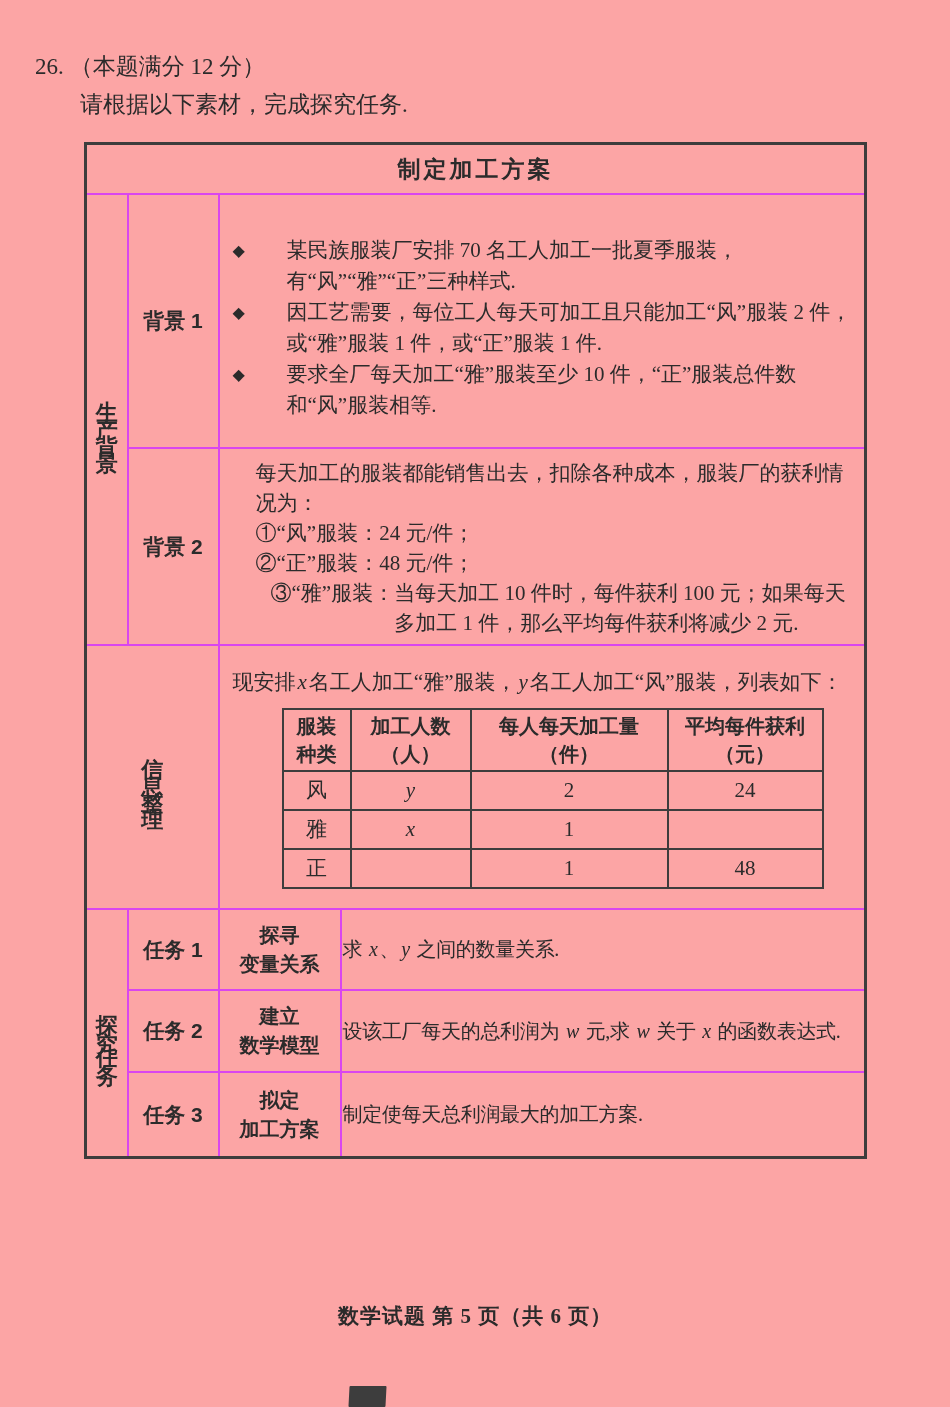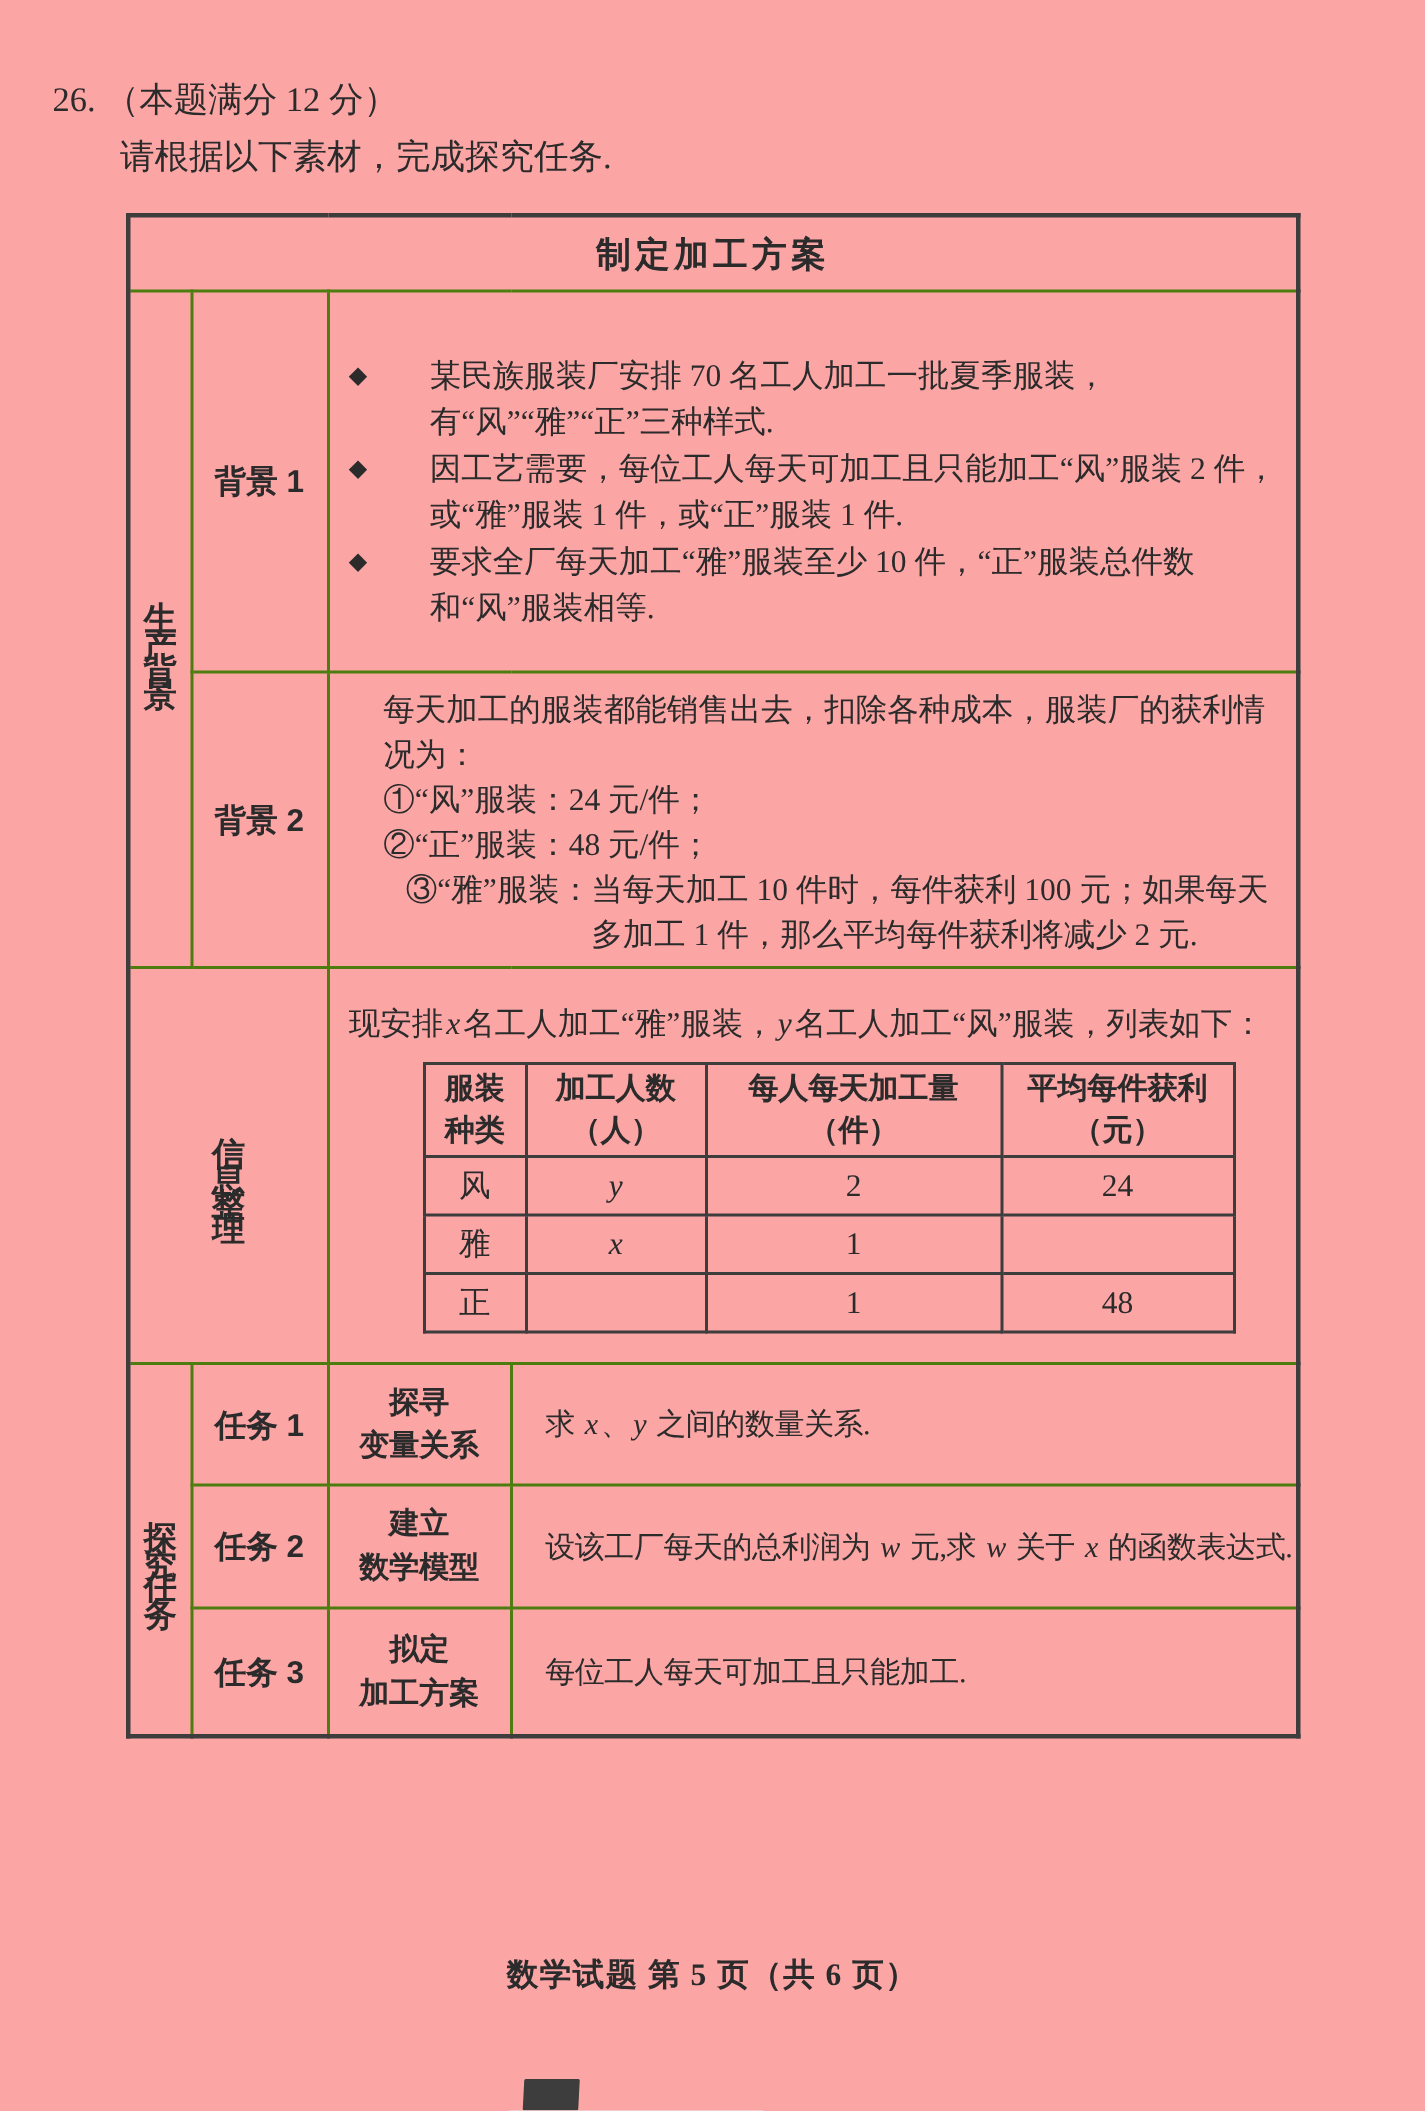--- a/index.html
+++ b/index.html
@@ -16,21 +16,21 @@
   .problem-head .line2{margin-left:45px;}
   .problem-head .num{margin-right:6px;}
 
   
   table.main{
     position:absolute;left:84px;top:142px;
     width:783px;border-collapse:collapse;table-layout:fixed;
     border:3px solid #3d3d3d;
     font-size:21px;
   }
-  table.main td{border:2px solid #4d7c0f;vertical-align:middle;}
+  table.main td{border:2px solid #d946ef;vertical-align:middle;}
   .title-cell{
     height:46px;text-align:center;font-weight:bold;font-size:23px;
     letter-spacing:3px;font-family:"Liberation Sans","DejaVu Sans",sans-serif;
   }
   .vcell{text-align:center;}
   .vlabel{
     display:inline-block;
     writing-mode:vertical-rl;text-orientation:upright;
     font-weight:bold;font-size:22px;letter-spacing:17px;
     font-family:"Liberation Sans","DejaVu Sans",sans-serif;
@@ -62,21 +62,21 @@
     border-collapse:collapse;table-layout:fixed;
     margin:10px 0 0 49px;width:540px;
     text-align:center;
   }
   table.grid td{border:2px solid #3d3d3d;padding:0 3px;}
   .gh{height:60px;font-size:20px;line-height:28px;vertical-align:middle;font-weight:bold;}
   .gr td{height:37px;font-size:21px;}
 
   .type-cell{text-align:center;font-weight:bold;font-size:20px;line-height:29px;
     font-family:"Liberation Sans","DejaVu Sans",sans-serif;}
-  .desc{padding-left:22px;font-size:20px;white-space:nowrap;overflow:hidden;letter-spacing:-0.3px;}
+  .desc{padding-left:1px;font-size:20px;white-space:nowrap;overflow:hidden;letter-spacing:-0.3px;}
 
   .var{font-style:italic;font-family:"Liberation Serif","DejaVu Serif",serif;margin:0 2px;}
 
   .footer{
     position:absolute;left:0;top:1302px;width:100%;
     text-align:center;font-weight:bold;font-size:21px;letter-spacing:1px;
   }
   .scan-mark{
     position:absolute;left:349px;top:1386px;width:37px;height:21px;
     background:#3d3d3d;transform:skewX(-3deg);border-radius:1px;
@@ -223,21 +223,21 @@
       </td>
     </tr>
 
     <tr class="r-task3">
       <td class="label-cell">任务 3</td>
       <td class="type-cell">
         <div>拟定</div>
         <div>加工方案</div>
       </td>
       <td class="desc">
-        <span>每位工人每天可加工且只能加工.</span>
+        <span>制定使每天总利润最大的加工方案.</span>
       </td>
     </tr>
   </tbody>
     </table>
 
   <div class="footer">数学试题 第 5 页（共 6 页）</div>
 
   <div class="scan-mark"></div>
 </div>
 

